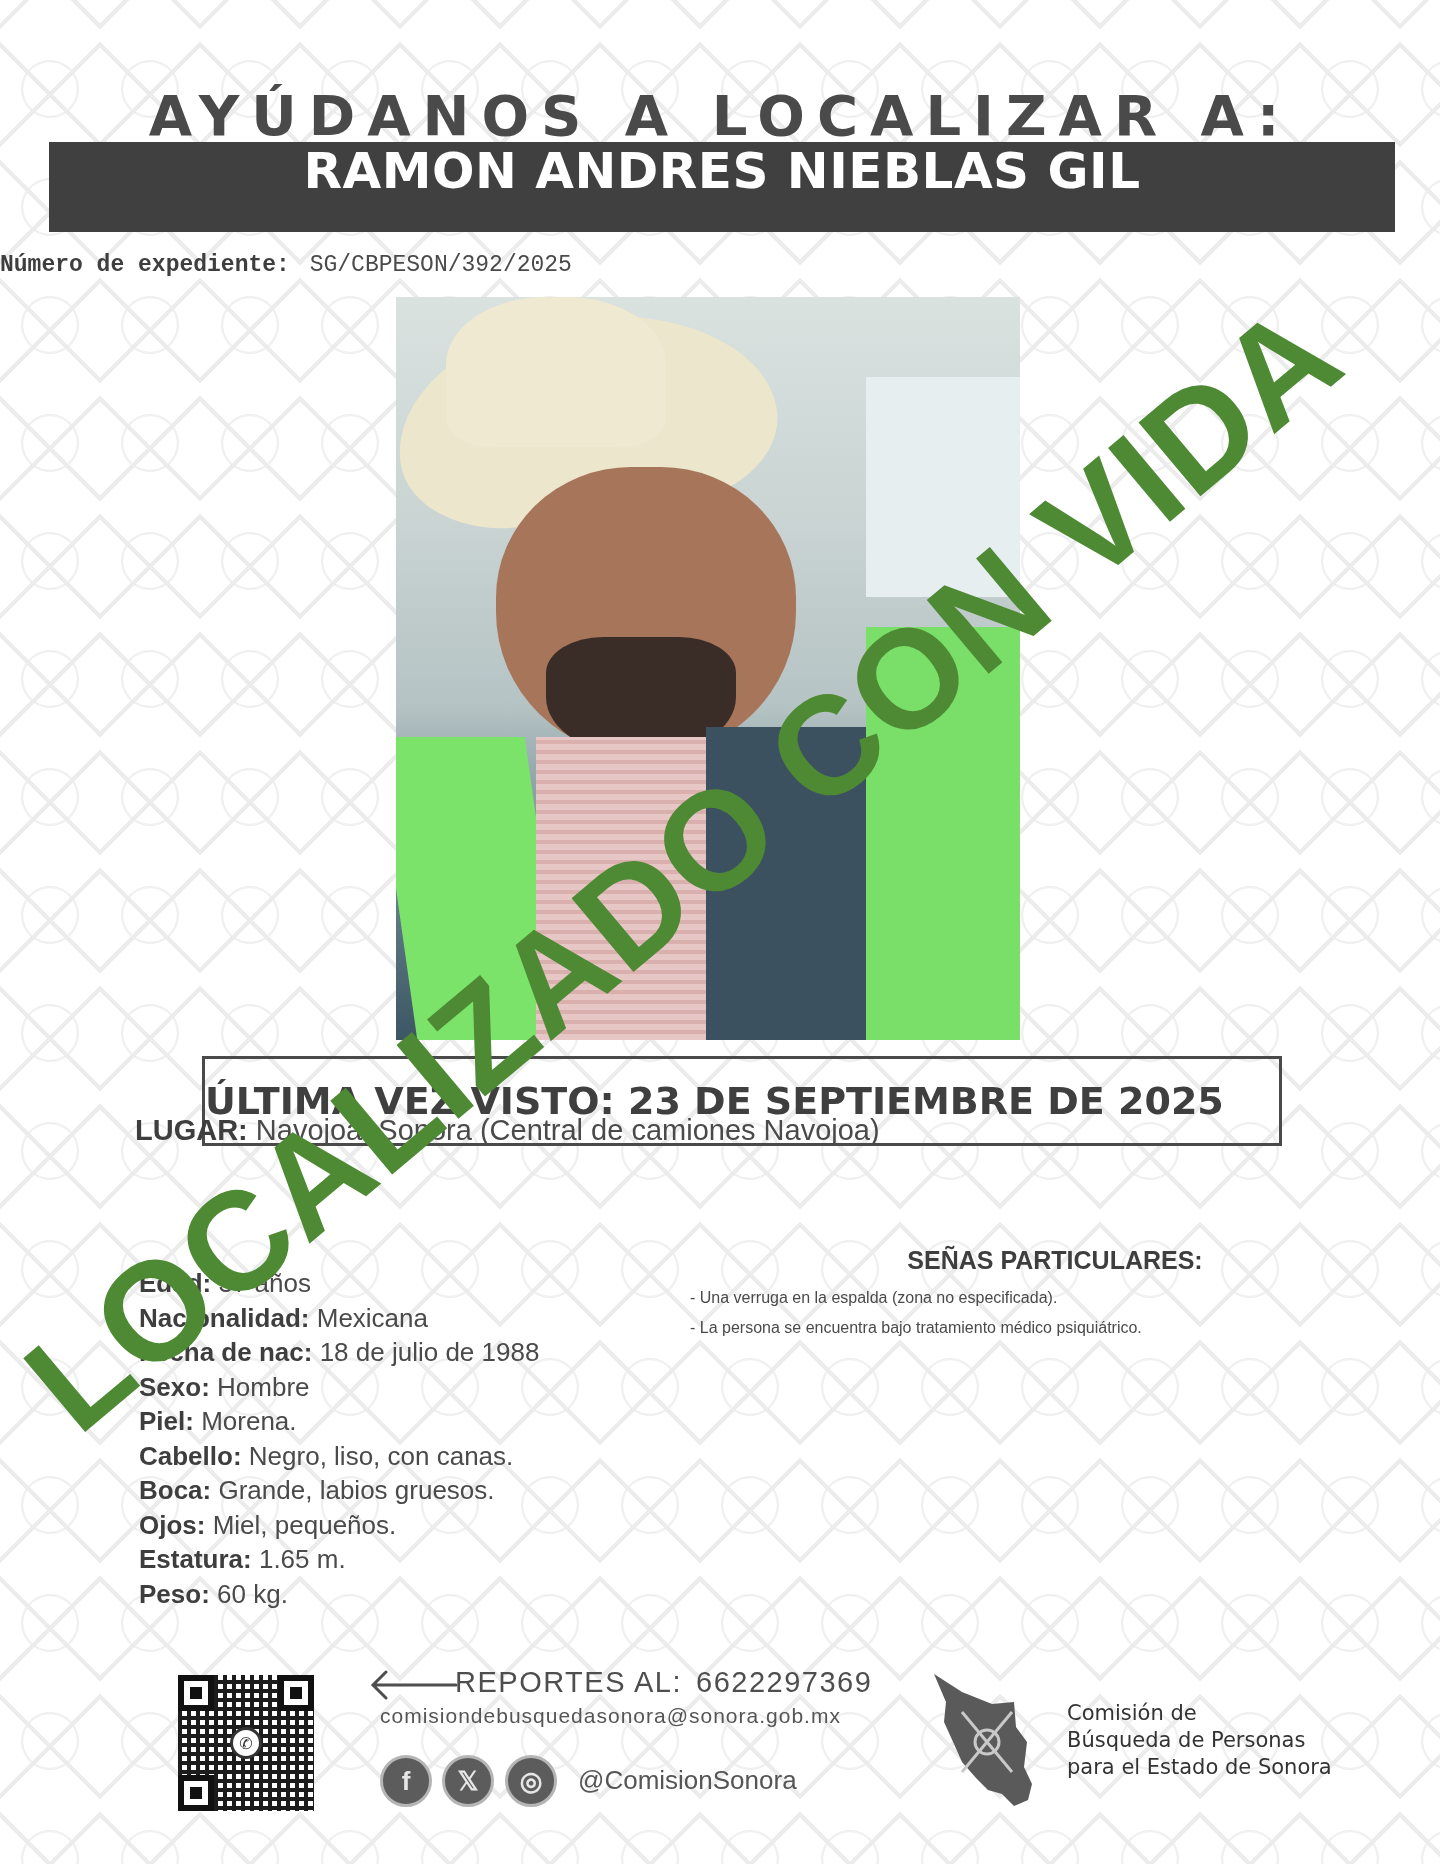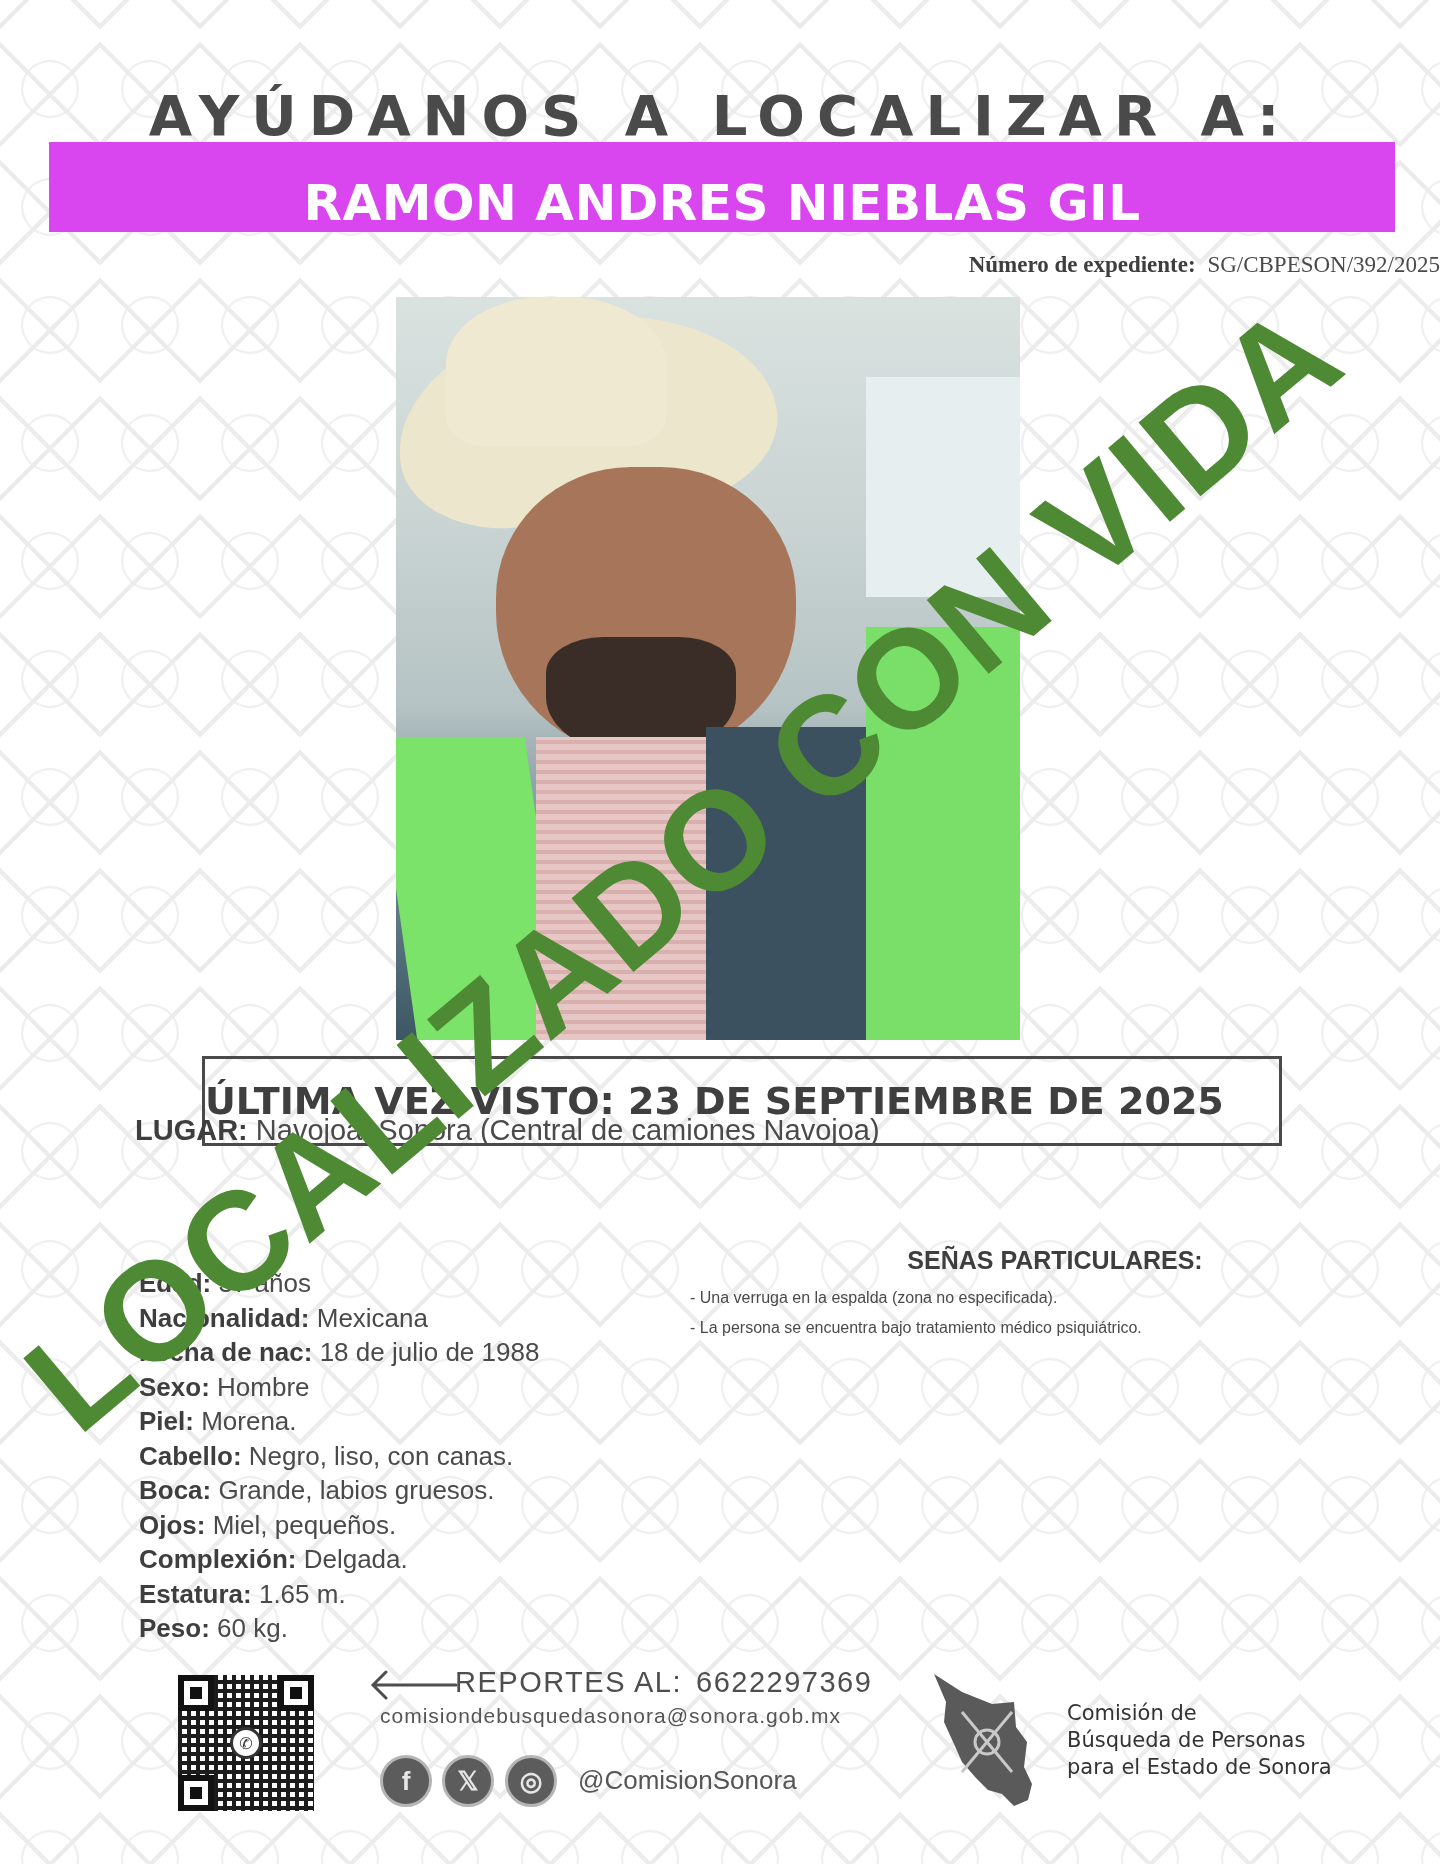--- a/index.html
+++ b/index.html
@@ -20,29 +20,29 @@
 
   .abs { position: absolute; z-index: 2; }
 
   .headline {
     left: 0; width: 1440px; top: 84px; text-align: center;
     font-family: "DejaVu Sans", sans-serif; font-weight: bold;
     font-size: 56px; letter-spacing: 12px; color: #4a4a4a; line-height: 64px;
   }
   .name-banner {
     left: 49px; top: 142px; width: 1346px; height: 90px;
-    background: #d946ef; display: flex; align-items: flex-end; justify-content: center;
+    background: #404040; display: flex; align-items: flex-start; justify-content: center;
   }
   .name-banner span {
     font-family: "DejaVu Sans", sans-serif; font-weight: bold;
     font-size: 50px; color: #ffffff; letter-spacing: 0.5px;
   }
   .expediente {
-    left: 0; width: 1440px; top: 252px; text-align: right; font-size: 23px;
-    font-family: Liberation Serif, serif;
+    left: 0; width: 1440px; top: 252px; text-align: left; font-size: 23px;
+    font-family: Liberation Mono, monospace;
   }
   .expediente .lbl { font-weight: bold; color: #3e3e3e; }
   .expediente .val { color: #4a4a4a; margin-left: 6px; }
 
   .photo {
     left: 396px; top: 297px; width: 624px; height: 743px; overflow: hidden;
     background: linear-gradient(180deg, #d9e2df 0%, #c9d4d3 30%, #b6c3c4 55%, #6d8a92 75%, #3c5663 100%);
   }
   .photo .hat { position: absolute; left: 0; top: 20px; width: 380px; height: 200px;
     background: #ece6cc; border-radius: 48% 52% 30% 30% / 60% 60% 40% 40%; transform: rotate(-8deg); }
@@ -156,21 +156,20 @@
 
 <div class="abs details">
   <div class="row"><span class="k">Edad:</span> <span class="v">37 años</span></div>
   <div class="row"><span class="k">Nacionalidad:</span> <span class="v">Mexicana</span></div>
   <div class="row"><span class="k">Fecha de nac:</span> <span class="v">18 de julio de 1988</span></div>
   <div class="row"><span class="k">Sexo:</span> <span class="v">Hombre</span></div>
   <div class="row"><span class="k">Piel:</span> <span class="v">Morena.</span></div>
   <div class="row"><span class="k">Cabello:</span> <span class="v">Negro, liso, con canas.</span></div>
   <div class="row"><span class="k">Boca:</span> <span class="v">Grande, labios gruesos.</span></div>
   <div class="row"><span class="k">Ojos:</span> <span class="v">Miel, pequeños.</span></div>
-  <div class="row"><span class="k">Complexión:</span> <span class="v">Delgada.</span></div>
   <div class="row"><span class="k">Estatura:</span> <span class="v">1.65 m.</span></div>
   <div class="row"><span class="k">Peso:</span> <span class="v">60 kg.</span></div>
 </div>
 
 <div class="abs marks">
   <div class="title">SEÑAS PARTICULARES:</div>
   <div class="list">
     <div class="item">- Una verruga en la espalda (zona no especificada).</div>
     <div class="item">- La persona se encuentra bajo tratamiento médico psiquiátrico.</div>
   </div>

